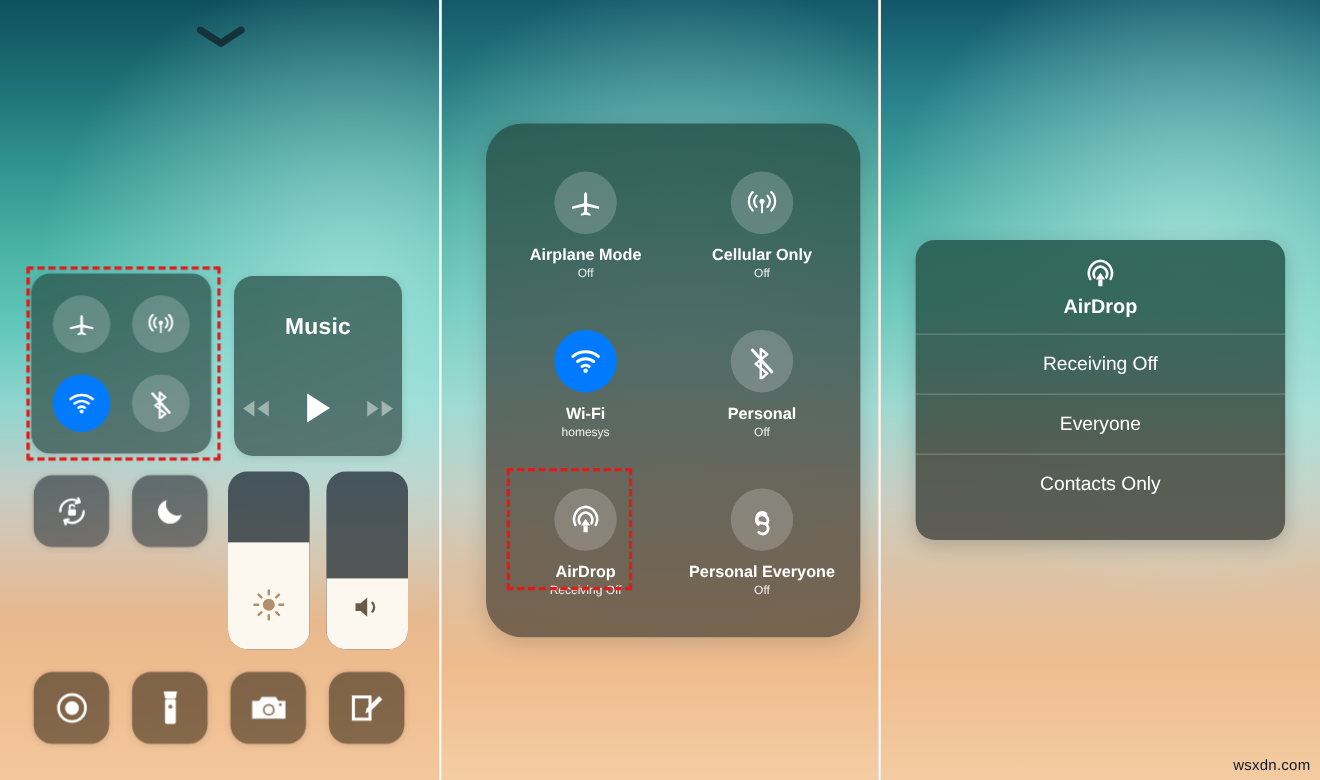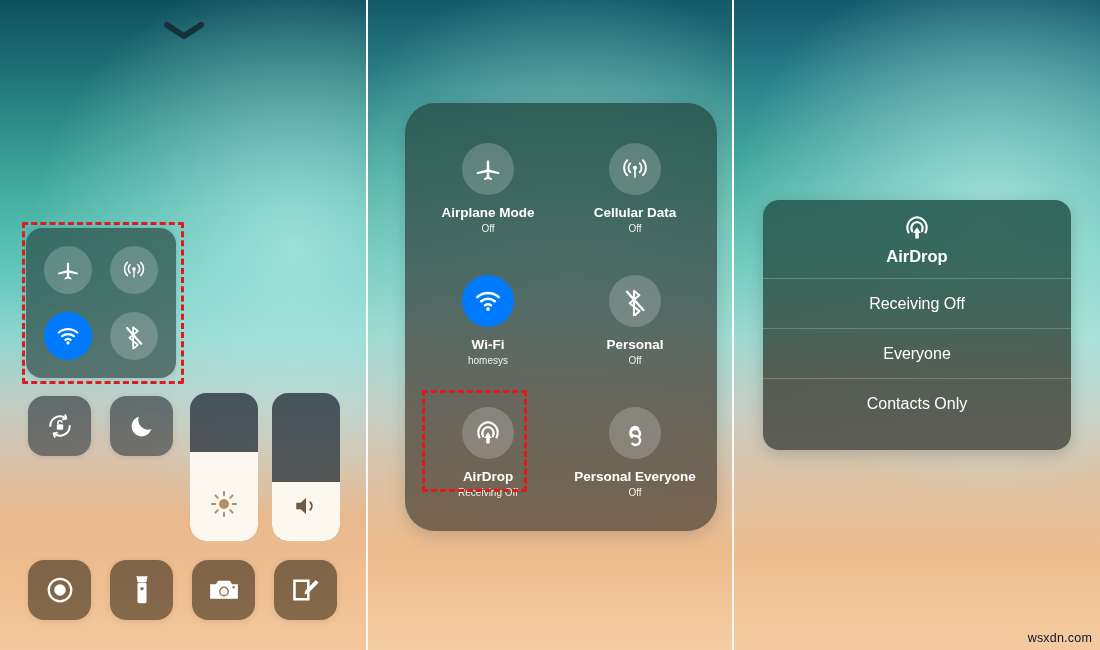--- a/index.html
+++ b/index.html
@@ -207,20 +207,40 @@
         <span>
           <svg width="26" height="26" viewBox="0 0 24 24">
             <path d="M11 3.2l5 4.2-9 7.4 9 7.4-5 4.6V3.2z" transform="scale(.86) translate(2,1.2)" fill="none" stroke="#fff" stroke-width="1.9" stroke-linejoin="round"></path>
             <path d="M7.2 8.2l9.6 8.2M16.8 8.2L7.2 16.4" stroke="#fff" stroke-width="1.9" stroke-linecap="round" fill="none" opacity="0"></path>
             <path d="M5.6 4.6l13 14.6" stroke="#fff" stroke-width="2" stroke-linecap="round"></path>
           </svg>
         </span>
       </div>
     </div>
 
+    <div class="mod music mod-tint-top" style="left:195px; top:230px; width:140px; height:150px;">
+      <div class="music-title" style="margin-top:32px;">Music</div>
+      <div class="music-ctrls" style="margin-top:42px;">
+        <span>
+          <svg width="26" height="17" viewBox="0 0 26 17">
+            <path d="M12 2v13L2.5 8.5zM24 2v13l-9.5-6.5z" fill="rgba(255,255,255,.45)"></path>
+          </svg>
+        </span>
+        <span>
+          <svg width="26" height="28" viewBox="0 0 26 28">
+            <path d="M4 2l19 12L4 26z" fill="#fff"></path>
+          </svg>
+        </span>
+        <span>
+          <svg width="26" height="17" viewBox="0 0 26 17">
+            <path d="M2 2v13l9.5-6.5zM14 2v13l9.5-6.5z" fill="rgba(255,255,255,.45)"></path>
+          </svg>
+        </span>
+      </div>
+    </div>
 
     <div class="mod mod-tint-grey" style="left:28px; top:396px; width:63px; height:60px;
          display:flex; align-items:center; justify-content:center;">
       <span>
         <svg width="30" height="30" viewBox="0 0 24 24">
           <path d="M4.2 12a7.8 7.8 0 0112.4-6.2M19.8 12a7.8 7.8 0 01-12.4 6.2" fill="none" stroke="#fff" stroke-width="1.6" stroke-linecap="round"></path>
           <path d="M16.2 3.4l.9 2.6-2.7.6M7.8 20.6l-.9-2.6 2.7-.6" fill="none" stroke="#fff" stroke-width="1.6" stroke-linecap="round" stroke-linejoin="round"></path>
           <rect x="9.4" y="10.6" width="5.2" height="4.4" rx="1" fill="#fff"></rect>
           <path d="M10.4 10.6V9.3a1.6 1.6 0 013.2 0" fill="none" stroke="#fff" stroke-width="1.3"></path>
         </svg>
@@ -326,21 +346,21 @@
             <svg width="30" height="30" viewBox="0 0 24 24">
               <g fill="none" stroke="#fff" stroke-width="1.5" stroke-linecap="round">
                 <path d="M8.3 7.3a5.2 5.2 0 000 7.4M15.7 7.3a5.2 5.2 0 010 7.4"></path>
                 <path d="M5.8 4.9a8.6 8.6 0 000 12.2M18.2 4.9a8.6 8.6 0 010 12.2"></path>
               </g>
               <circle cx="12" cy="11" r="1.7" fill="#fff"></circle>
               <path d="M11.3 11.6h1.4L12.6 19h-1.2z" fill="#fff"></path>
             </svg>
           </span>
         </div>
-        <div class="t-label">Cellular Data</div>
+        <div class="t-label">Cellular Only</div>
         <div class="t-sub">Off</div>
       </div>
 
       <div class="tile" style="left:8px; top:172px;">
         <div class="circ on-blue">
           <span>
             <svg width="30" height="30" viewBox="0 0 24 24">
               <g fill="none" stroke="#fff" stroke-width="2" stroke-linecap="round">
                 <path d="M3.5 8.8a13 13 0 0117 0"></path>
                 <path d="M6.6 12.2a8.6 8.6 0 0110.8 0"></path>

